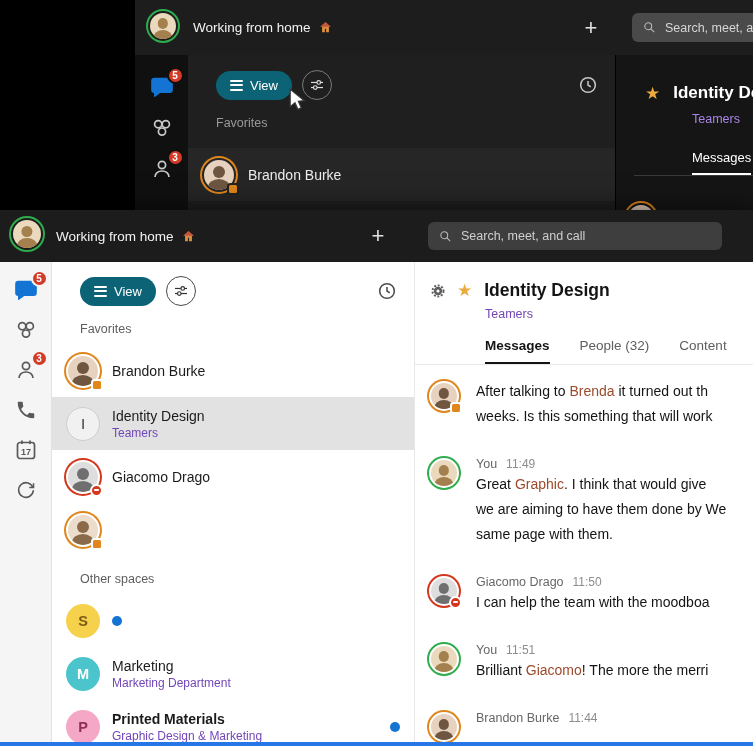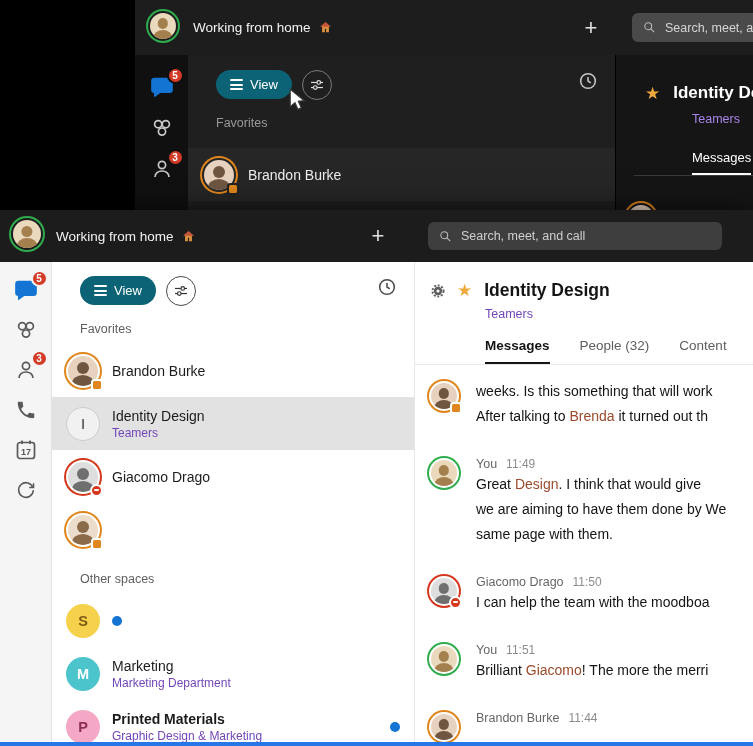--- a/index.html
+++ b/index.html
@@ -88,21 +88,21 @@
     gap:7px;color:#f2f2f2;font-size:13.5px}
   .bt-plus{position:absolute;left:440px;top:0;height:55px;width:32px;display:flex;
     align-items:center;justify-content:center;font-size:22px;font-weight:300;color:#e0e0e0;cursor:pointer}
   .bt-search{position:absolute;left:497px;top:13px;width:290px;height:29px;background:#4a4a4a;
     border-radius:6px;display:flex;align-items:center;gap:8px;padding:0 10px;
     color:#d6d6d6;font-size:12.5px;white-space:nowrap;cursor:pointer}
   .bg-body{position:absolute;top:55px;left:0;right:0;bottom:0;display:flex}
   .bg-rail{width:53px;background:#101010;display:flex;flex-direction:column;align-items:center;
     padding-top:18px;gap:13px;color:#c9c9c9}
   .bg-list{width:427px;background:#1f1f1f;padding-top:15px}
-  .controls{display:flex;padding:0 16px 0 28px}
+  .controls{display:flex;align-items:center;padding:0 16px 0 28px}
   .bg-row{height:53px;margin-top:10px;display:flex;align-items:center;padding-left:14px;gap:12px;
     background:#262626;cursor:pointer}
   .bg-row .bname{font-size:14px;color:#ececec}
   .bg-content{flex:1;background:#151515;border-left:1px solid #000;position:relative;
     padding:28px 0 0 18px;overflow:hidden;white-space:nowrap}
   .conv-head{display:flex;align-items:center;gap:11px}
   .conv-title-d{font-size:17px;font-weight:600;color:#fff;margin-left:2px}
   .conv-team-d{margin:9px 0 0 58px;font-size:12.5px;color:var(--team_purple_dark,#a985e8);cursor:pointer}
   .conv-tabs-d{margin-top:22px;padding-left:58px;border-bottom:1px solid #3a3a3a}
   .conv-tab-d{display:inline-block;font-size:13px;color:#fff;padding-bottom:8px;
@@ -440,34 +440,34 @@
       </div>
 
       <div class="messages">
 
         <div class="msg">
           <div class="av av30 ring-orange p-brandon">
             <span class="pic"></span>
               <span class="badge away"></span>
           </div>
           <div class="msg-body">
+            <div class="msg-line"><span>After talking to </span><span class="mention">Brenda</span><span> it turned out th</span></div>
             <div class="msg-line"><span>weeks. Is this something that will work</span></div>
-            <div class="msg-line"><span>After talking to </span><span class="mention">Brenda</span><span> it turned out th</span></div>
           </div>
         </div>
 
         <div class="msg">
           <div class="av av30 ring-green p-self">
               <span class="pic"></span>
             </div>
           <div class="msg-body">
             <div class="msg-head">
               <span>You</span><span class="time">11:49</span>
             </div>
-            <div class="msg-line"><span>Great </span><span class="mention">Design</span><span>. I think that would give</span></div>
+            <div class="msg-line"><span>Great </span><span class="mention">Graphic</span><span>. I think that would give</span></div>
             <div class="msg-line"><span>we are aiming to have them done by We</span></div>
             <div class="msg-line"><span>same page with them.</span></div>
           </div>
         </div>
 
         <div class="msg">
           <div class="av av30 ring-red p-giacomo">
             <span class="pic"></span>
               <span class="badge dnd"></span>
           </div>

